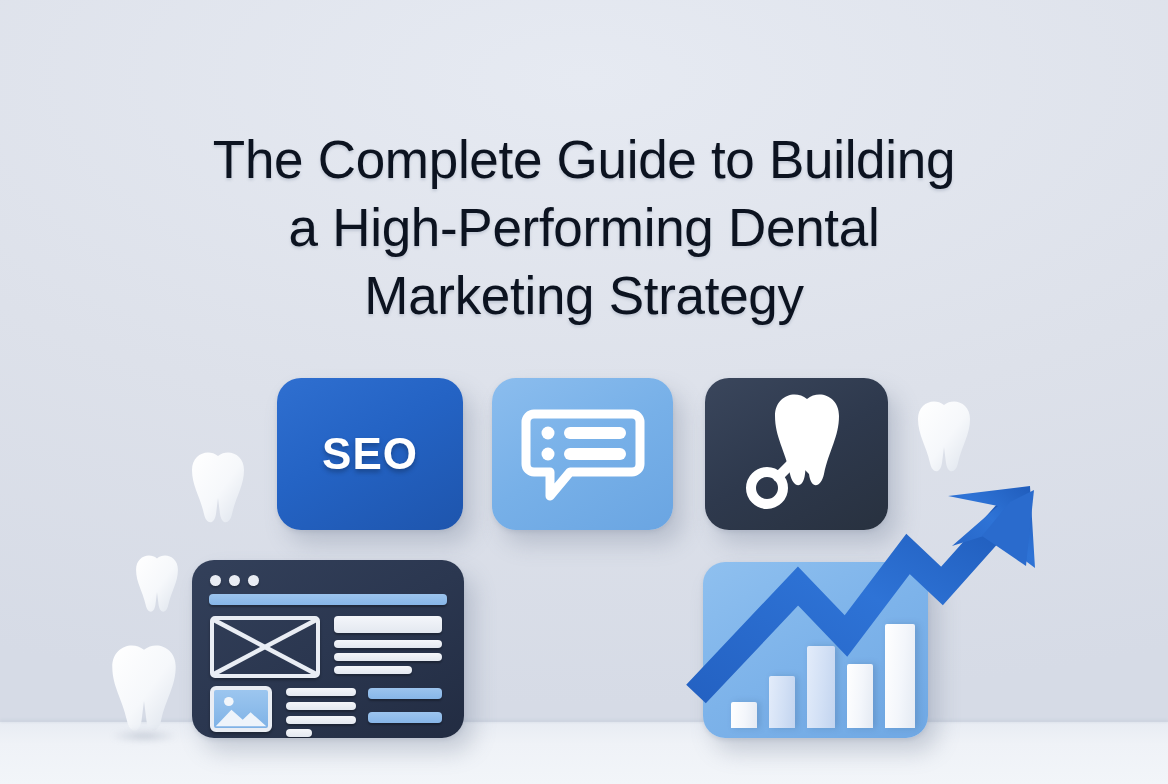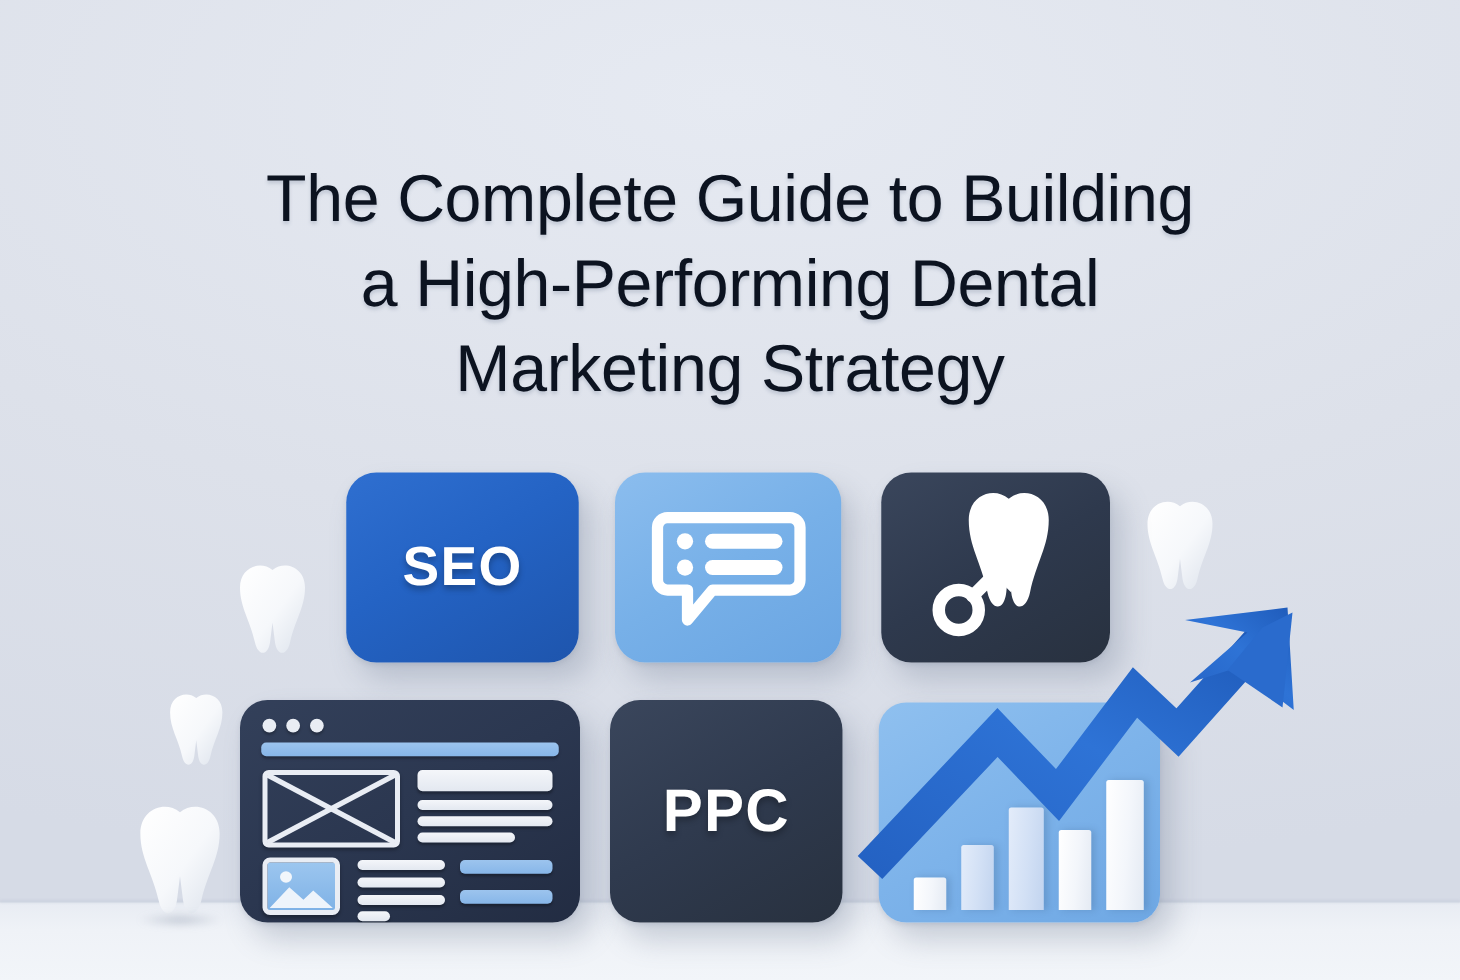--- a/index.html
+++ b/index.html
@@ -244,23 +244,20 @@
 
     <div class="wm wm-bar bar-white" style="left:94px; top:128px; width:70px; height:8px;"></div>
     <div class="wm wm-bar bar-white" style="left:94px; top:142px; width:70px; height:8px;"></div>
     <div class="wm wm-bar bar-white" style="left:94px; top:156px; width:70px; height:8px;"></div>
     <div class="wm wm-bar bar-white" style="left:94px; top:169px; width:26px; height:8px;"></div>
 
     <div class="wm wm-bar bar-blue" style="left:176px; top:128px; width:74px; height:11px;"></div>
     <div class="wm wm-bar bar-blue" style="left:176px; top:152px; width:74px; height:11px;"></div>
   </div>
 
-  <div class="card" id="card-ppc">
-    <div class="card-label">PPC</div>
-  </div>
 
   <div class="card" id="card-chart"></div>
 
   <div style="position:absolute; left:725px; top:598px; width:200px; height:130px;">
     <div class="cbar cbar-w" style="left:6px;   width:26px; height:26px;"></div>
     <div class="cbar cbar-b" style="left:44px;  width:26px; height:52px;"></div>
     <div class="cbar cbar-b" style="left:82px;  width:28px; height:82px;"></div>
     <div class="cbar cbar-w" style="left:122px; width:26px; height:64px;"></div>
     <div class="cbar cbar-w" style="left:160px; width:30px; height:104px;"></div>
   </div>

